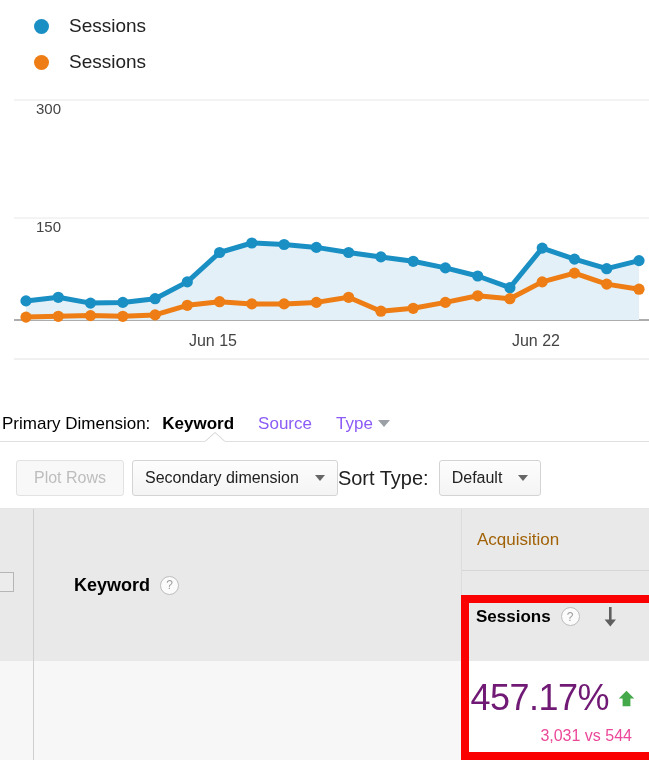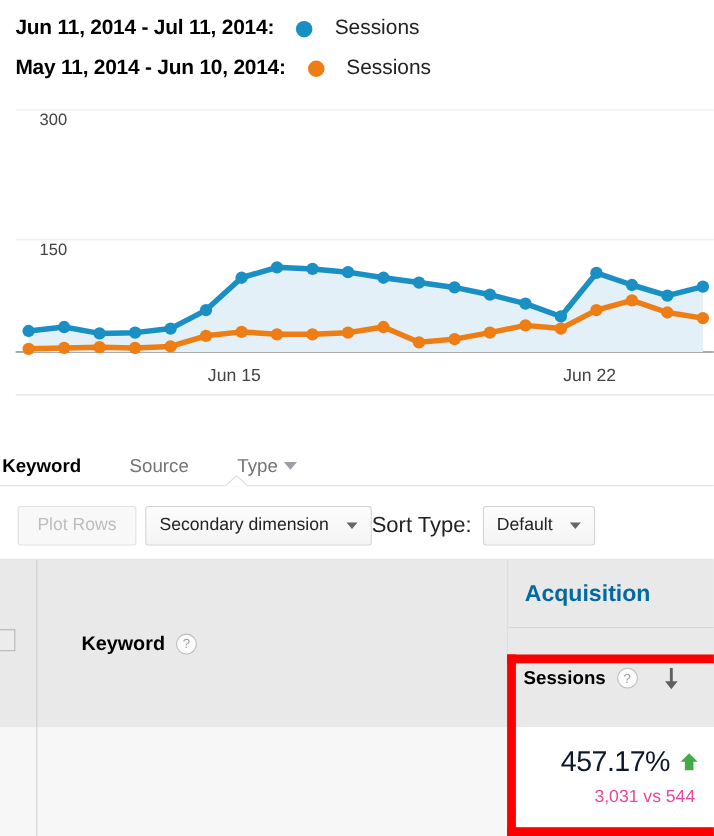--- a/index.html
+++ b/index.html
@@ -95,23 +95,22 @@
     font-size: 17px;
     margin-right: 24px;
     white-space: nowrap;
   }
   .pd-item.active {
     font-weight: bold;
     color: #000;
     cursor: default;
   }
   .pd-item.link {
-    color: #737373;
+    color: #8b5cf6;
     cursor: pointer;
-    margin-left: 20px;
   }
   .pd-caret-down {
     display: inline-block;
     width: 0; height: 0;
     border-left: 6px solid transparent;
     border-right: 6px solid transparent;
     border-top: 7px solid #9aa0a6;
     margin-left: 5px;
     vertical-align: 2px;
   }
@@ -233,23 +232,23 @@
     top: 0;
     width: 187px;
     height: 62px;
     border-bottom: 1px solid #d6d6d6;
     display: flex;
     align-items: center;
     padding-left: 15px;
     box-sizing: border-box;
   }
   #acquisition-header span {
-    font-size: 21px;
-    font-weight: bold;
-    color: #0369a1;
+    font-size: 17px;
+    font-weight: normal;
+    color: #a16207;
   }
 
   
   #keyword-header {
     position: absolute;
     left: 34px;
     top: 0;
     width: 427px;
     height: 152px;
     display: flex;
@@ -316,22 +315,22 @@
     box-sizing: border-box;
     text-align: right;
   }
   #sessions-pct-row {
     display: flex;
     align-items: center;
     justify-content: flex-end;
     white-space: nowrap;
   }
   #sessions-pct {
-    font-size: 26px;
-    color: #0f172a;
+    font-size: 36px;
+    color: #701a75;
     letter-spacing: -0.5px;
   }
   #delta-up-arrow {
     margin-left: 9px;
     width: 17px;
     height: 17px;
     flex: none;
   }
   #sessions-compare {
     font-size: 16px;
@@ -352,26 +351,24 @@
     box-sizing: border-box;
     pointer-events: none;
     z-index: 9;
   }
 </style>
 </head>
 <body>
 
 <div id="legend">
   <div class="legend-row">
-    <span class="legend-range">Jun 11, 2014 - Jul 11, 2014:</span>
     <span class="legend-dot" style="background:#1A8FC4"></span>
     <span class="legend-metric">Sessions</span>
   </div>
   <div class="legend-row">
-    <span class="legend-range">May 11, 2014 - Jun 10, 2014:</span>
     <span class="legend-dot" style="background:#ED7D14"></span>
     <span class="legend-metric">Sessions</span>
   </div>
 </div>
 
 <div id="chart-panel">
   <svg id="chart-svg" width="635" height="268" viewBox="0 0 635 268">
 
     <rect x="0" y="0" width="635" height="268" fill="#ffffff"></rect>
 
@@ -432,20 +429,21 @@
         <circle cx="495.9" cy="206.7" r="5.6" fill="#ED7D14"></circle>
         <circle cx="528.2" cy="189.9" r="5.6" fill="#ED7D14"></circle>
         <circle cx="560.5" cy="181.1" r="5.6" fill="#ED7D14"></circle>
         <circle cx="592.7" cy="192.1" r="5.6" fill="#ED7D14"></circle>
         <circle cx="625.0" cy="197.2" r="5.6" fill="#ED7D14"></circle>
       </g>
   </svg>
 </div>
 
 <div id="primary-dimension-bar">
+  <span class="pd-label">Primary Dimension:</span>
   <span class="pd-item active">Keyword</span>
   <span class="pd-item link">Source</span>
   <span class="pd-item link"><span>Type</span><span class="pd-caret-down"></span></span>
 </div>
 <div id="pd-active-pointer"></div>
 <div id="pd-divider"></div>
 
 <div id="toolbar">
   <div class="btn disabled" id="btn-plot-rows">
     <span>Plot Rows</span>

